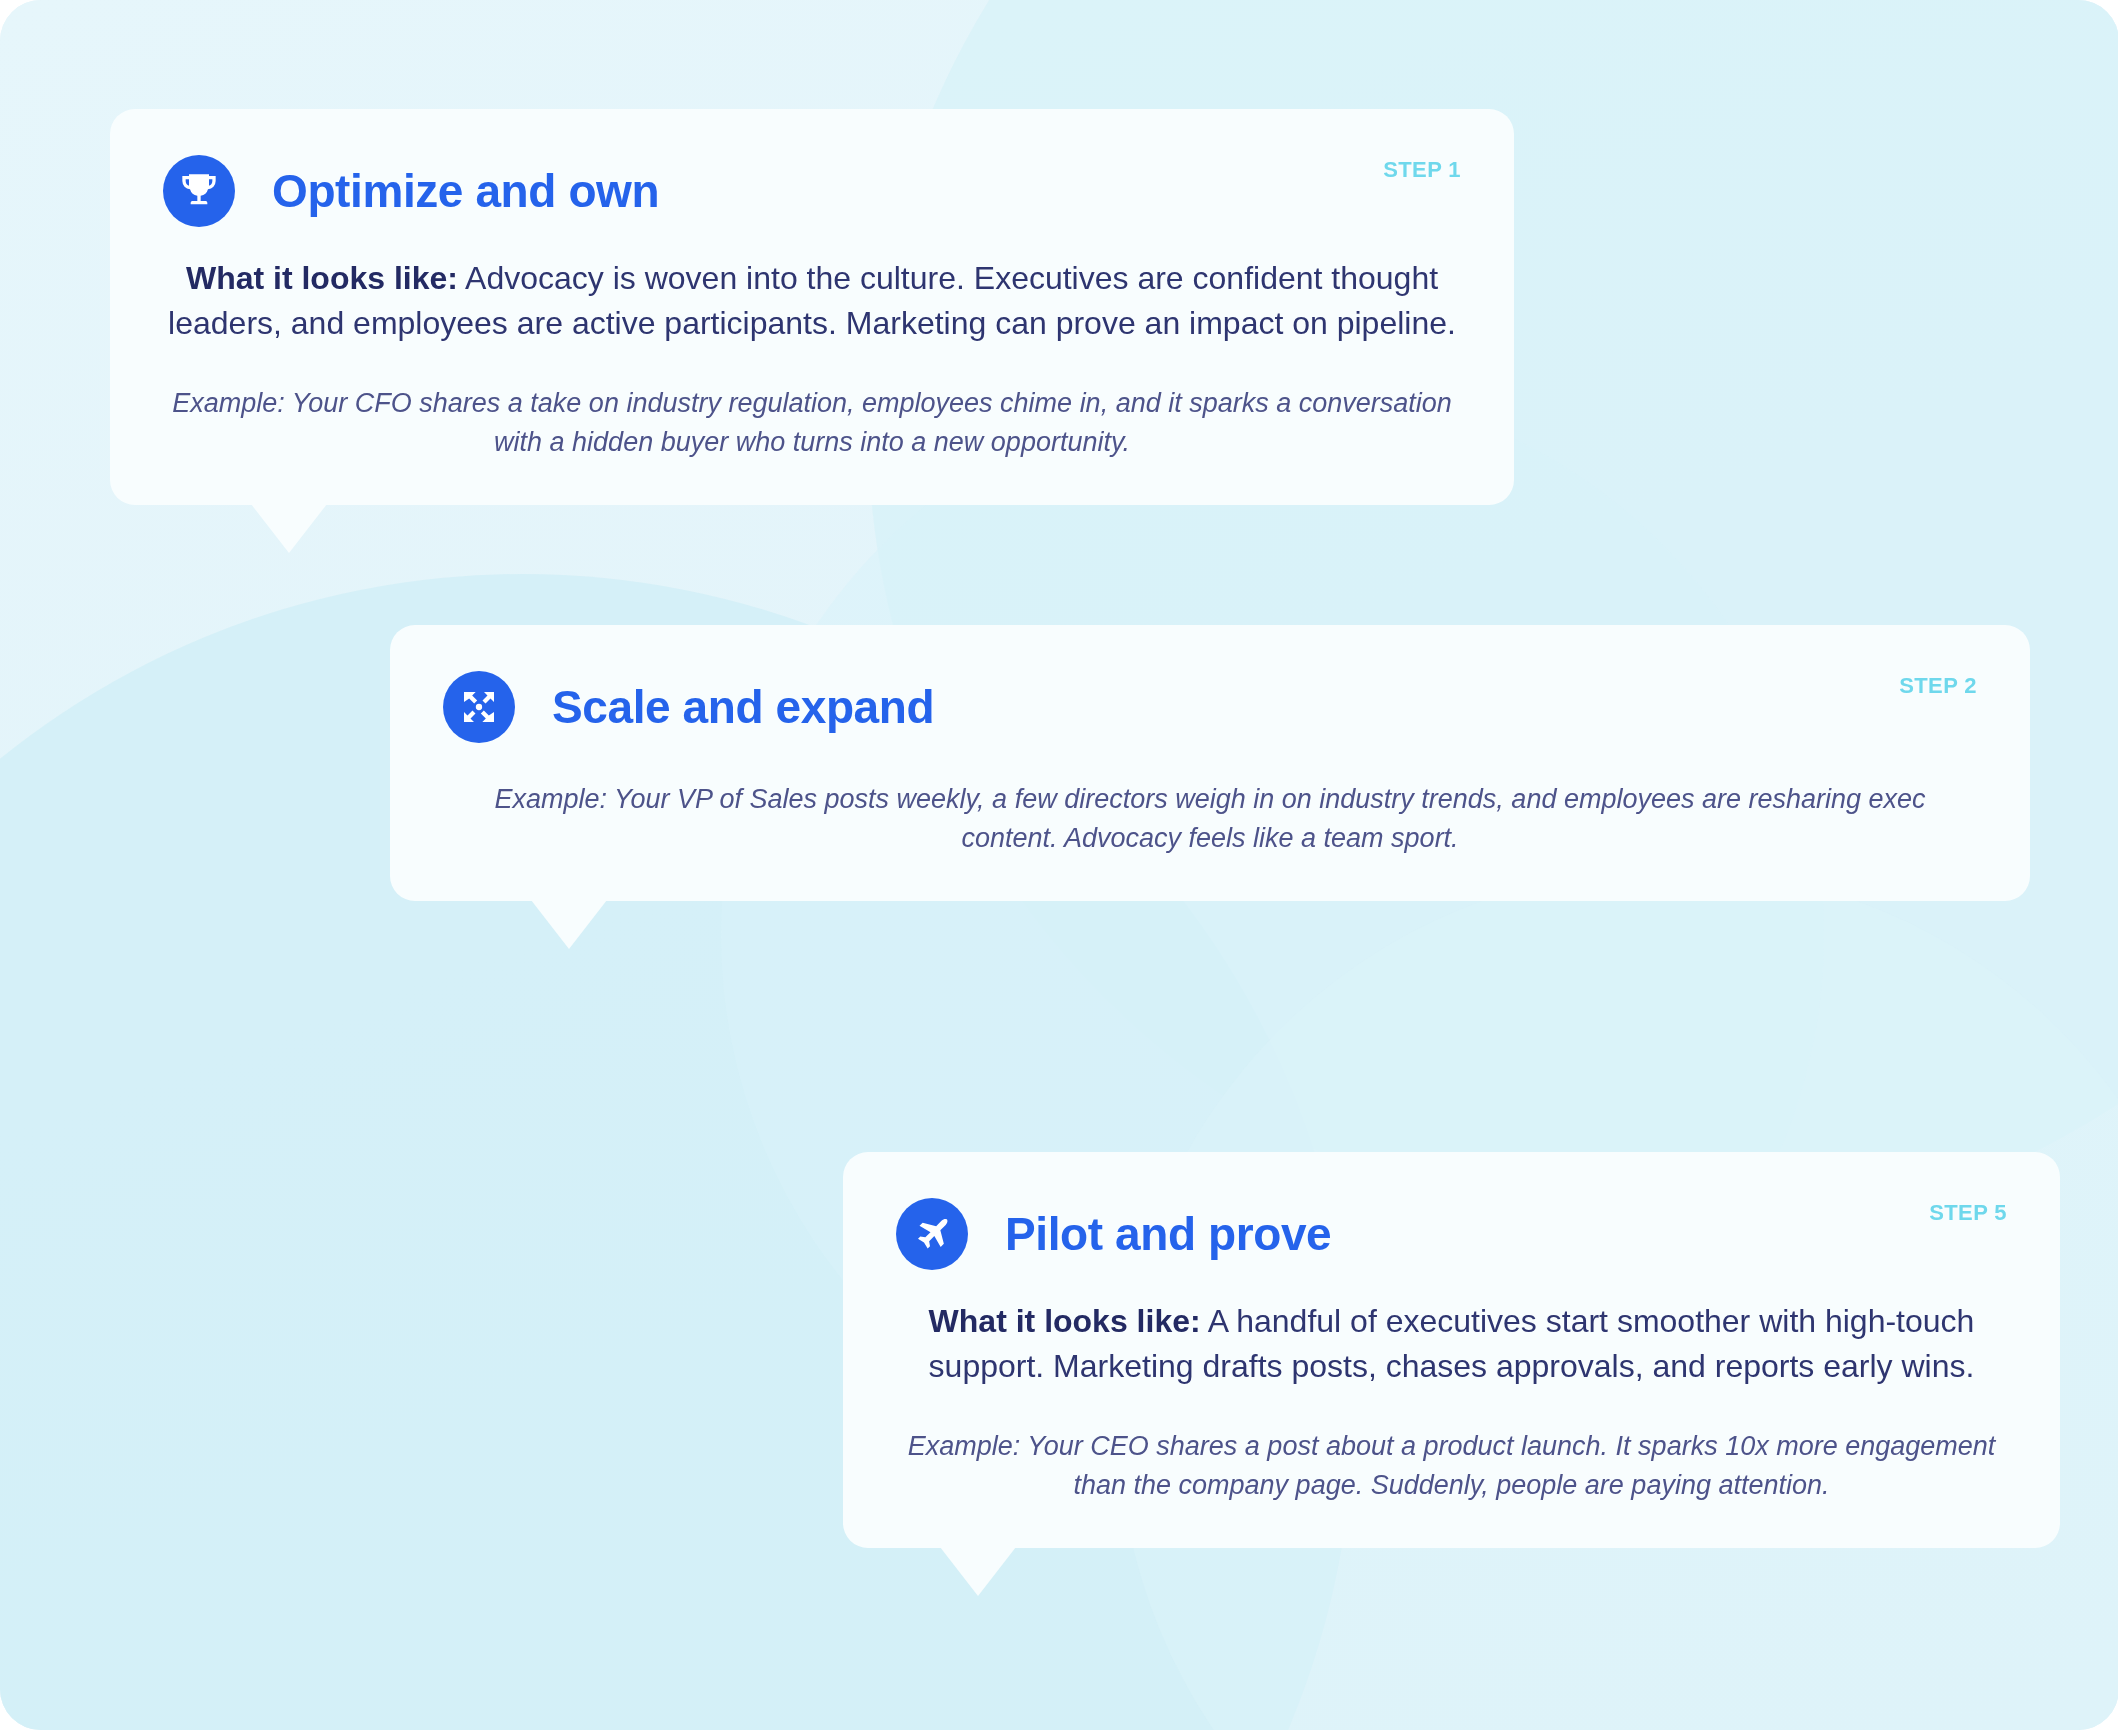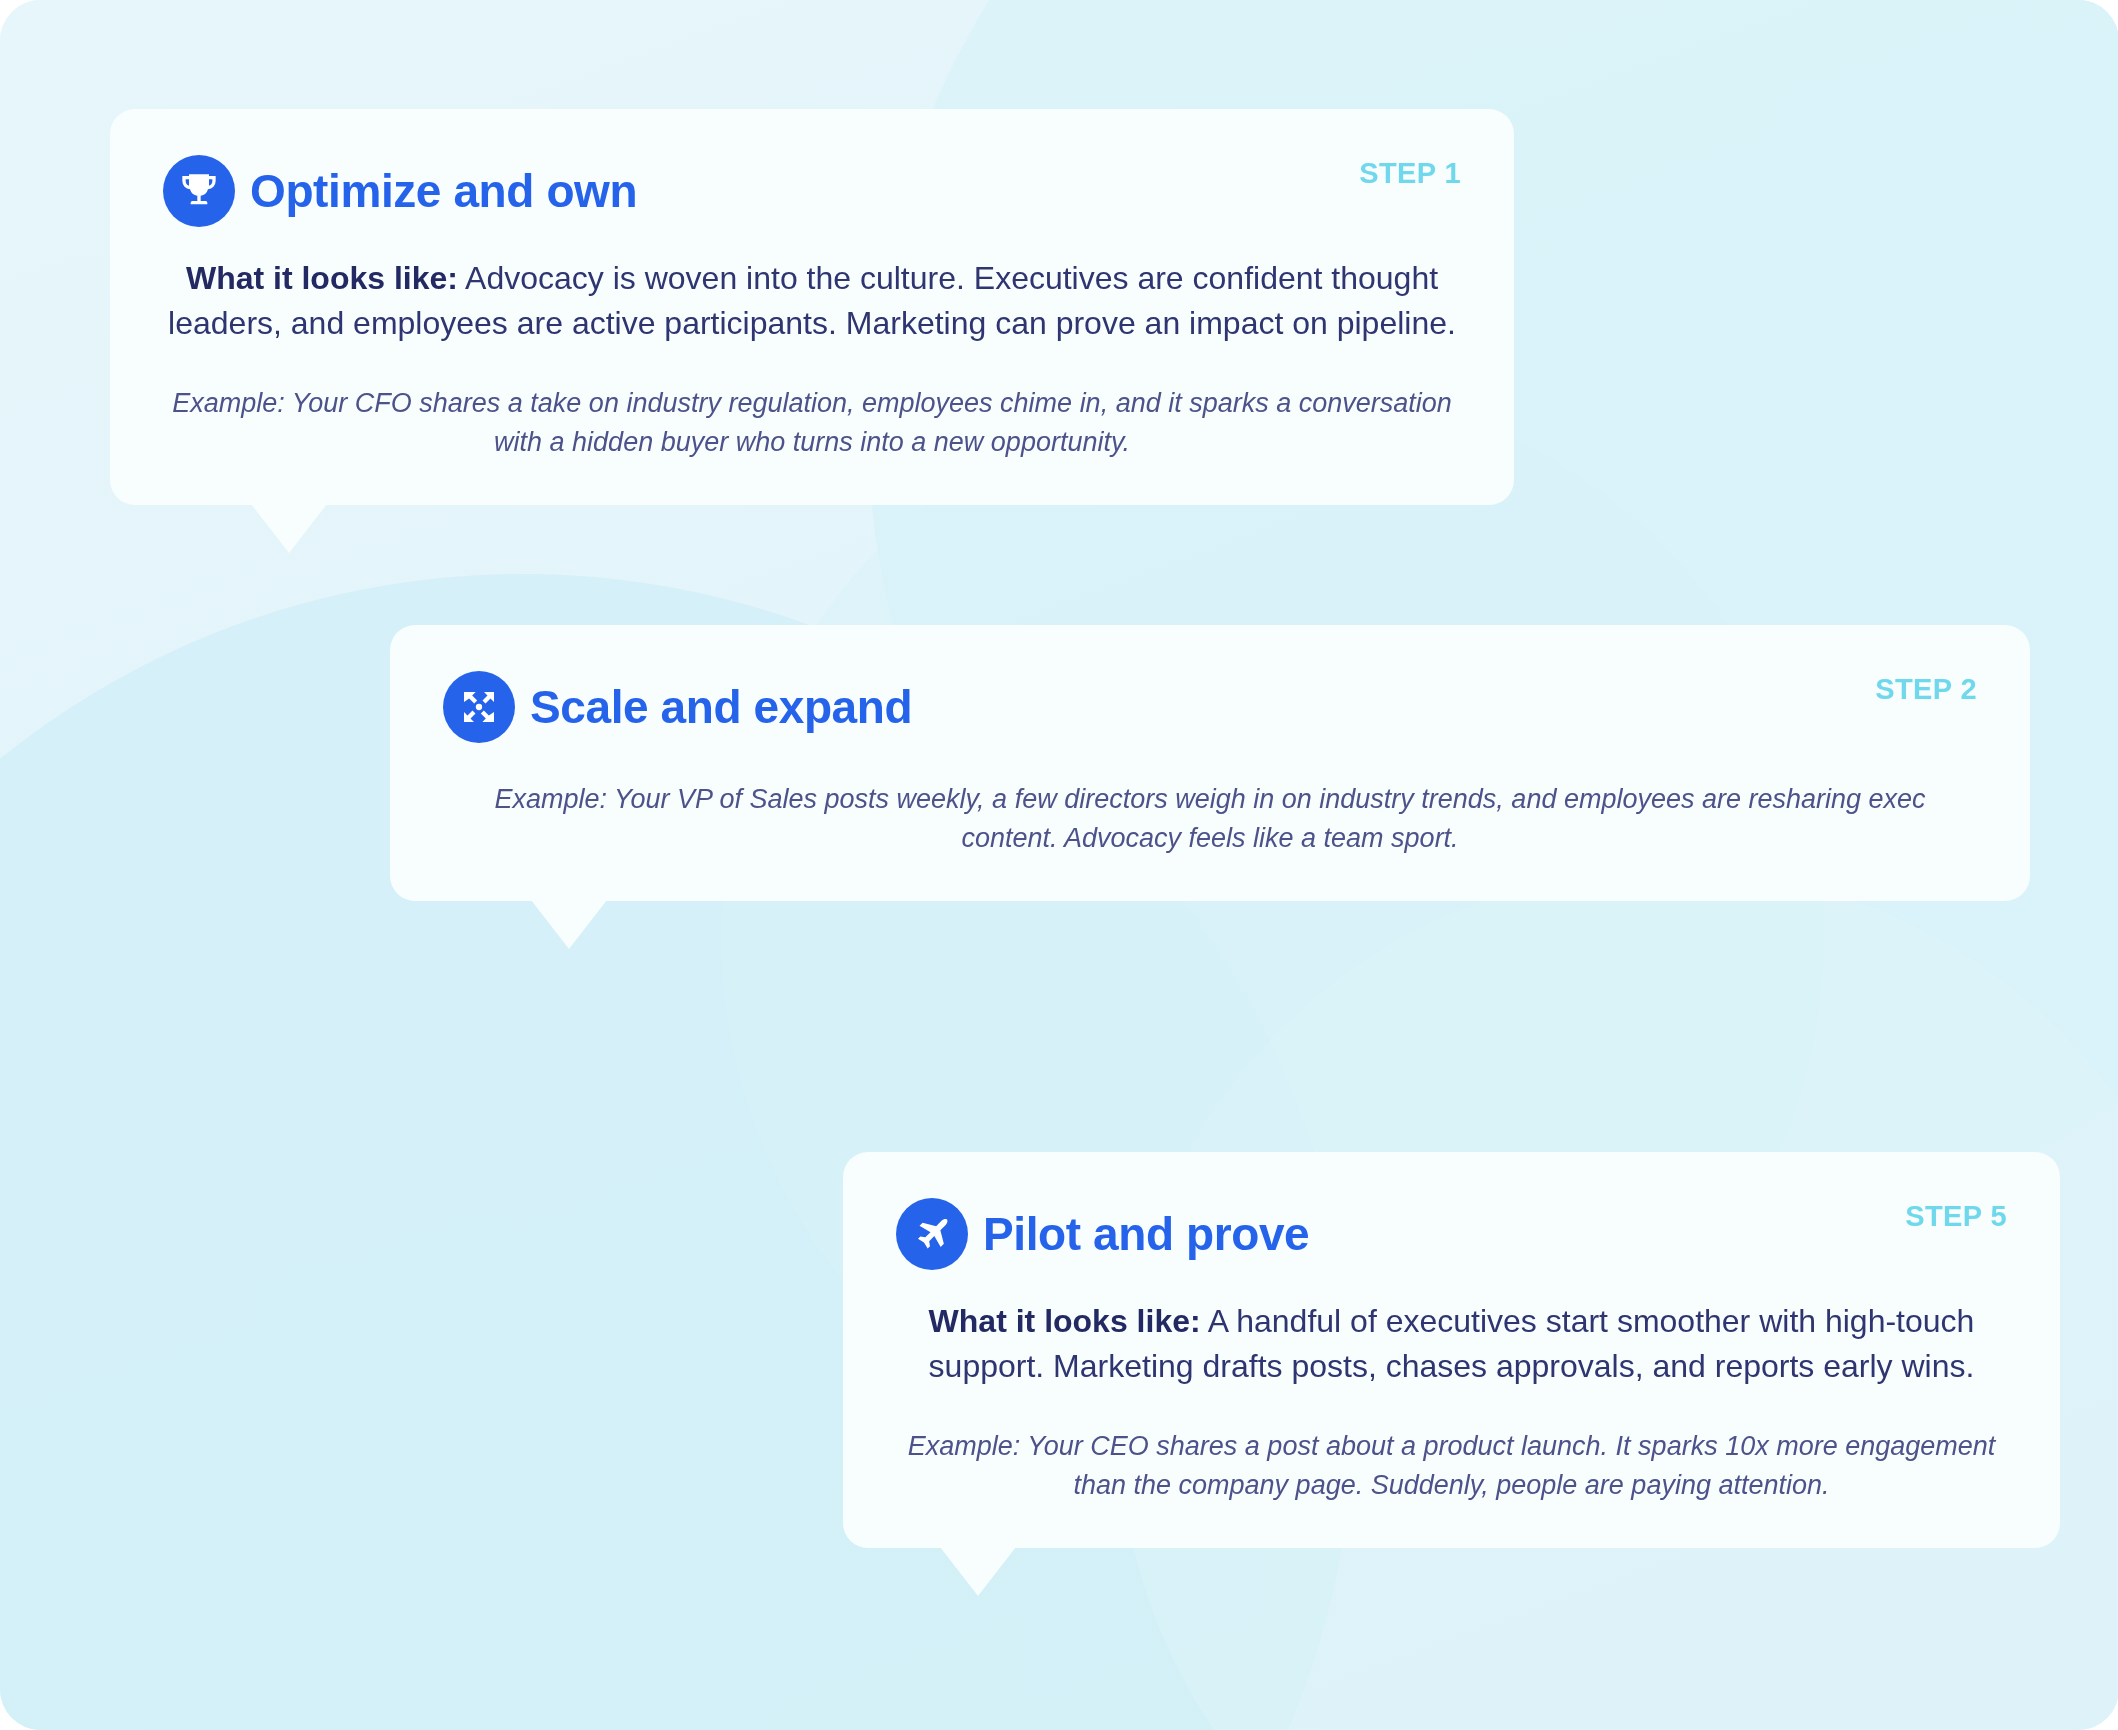--- a/index.html
+++ b/index.html
@@ -108,34 +108,34 @@
     border-radius: 50%;
     background: #2563eb;
     display: flex;
     align-items: center;
     justify-content: center;
     flex: 0 0 auto;
   }
   .icon-badge svg { width: 40px; height: 40px; display: block; }
 
   .card-title {
-    margin-left: 15px;
+    margin-left: 37px;
     font-size: 46px;
     font-weight: 700;
     color: #2563eb;
     letter-spacing: -0.4px;
     line-height: 1;
     white-space: nowrap;
   }
 
   .step-label {
     position: absolute;
     right: 0;
     top: 1.5px;
-    font-size: 29px;
+    font-size: 22px;
     font-weight: 700;
     color: #6fd8ec;
     letter-spacing: 0.4px;
     white-space: nowrap;
   }
 
   
   .card-body {
     font-size: 32px;
     line-height: 1.42;

